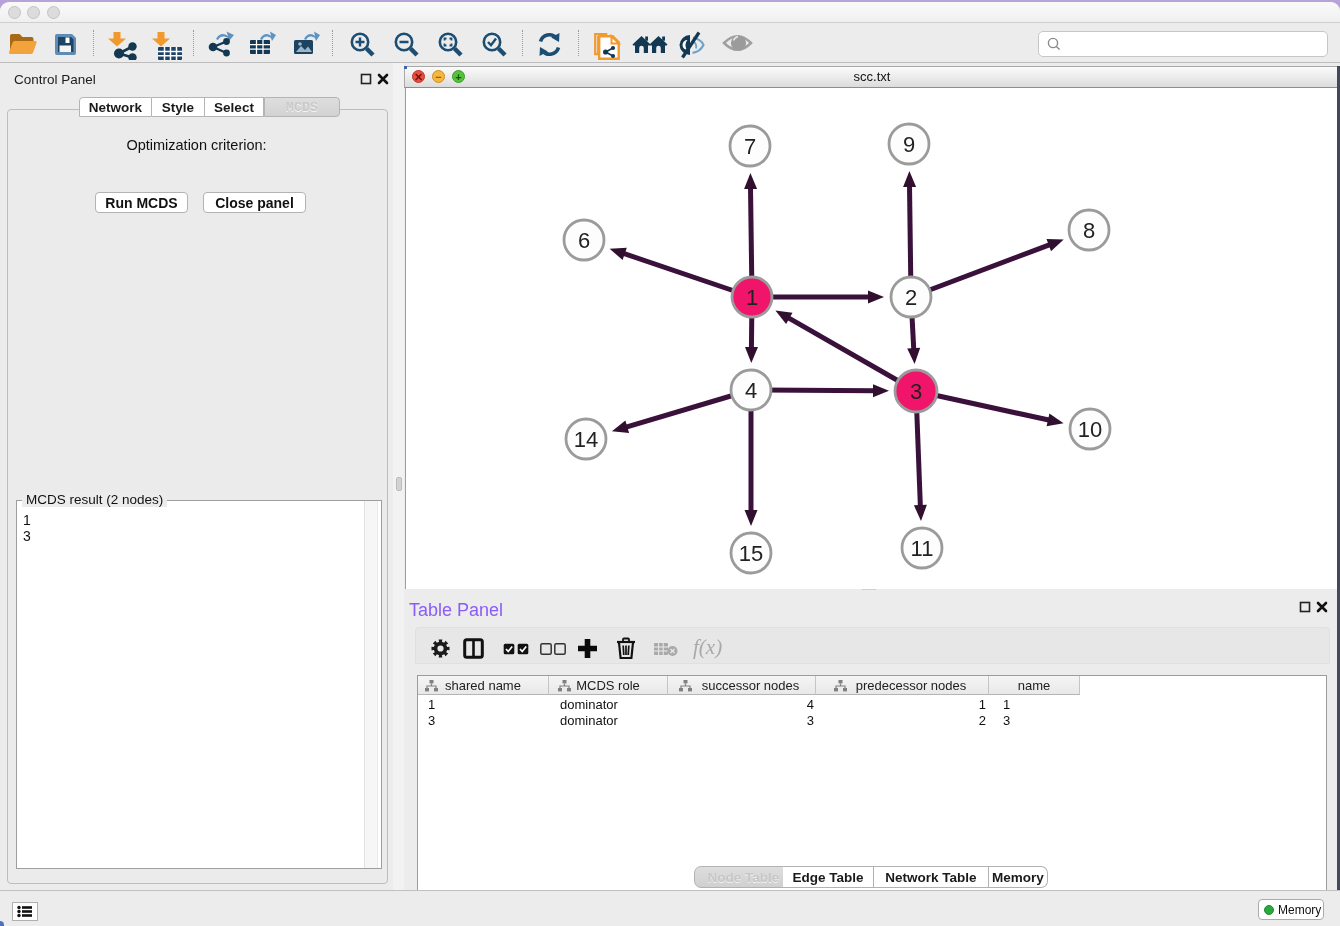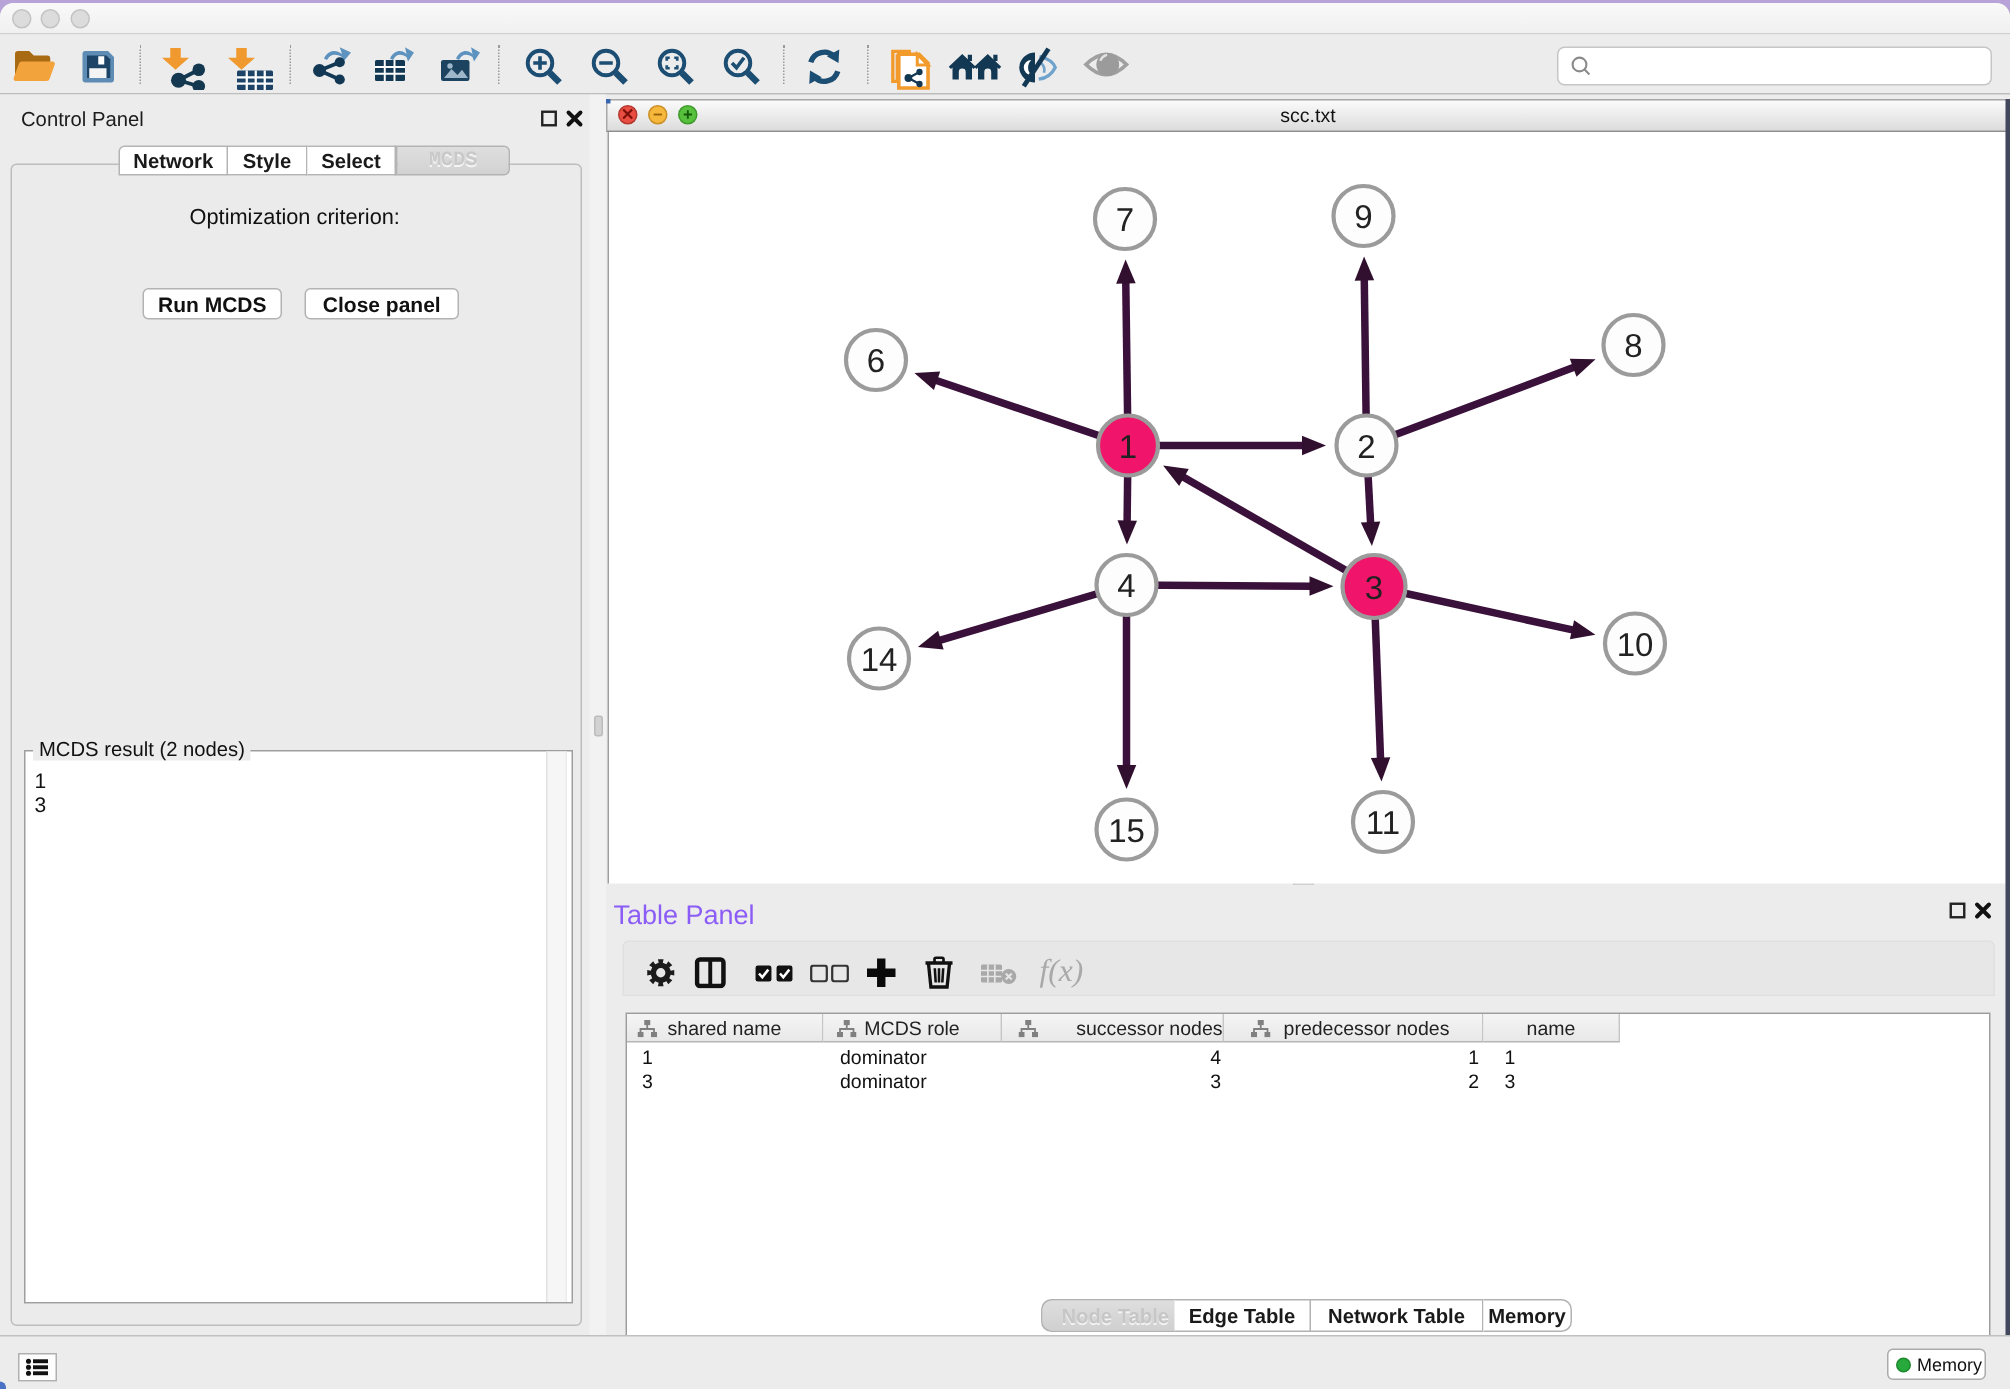--- a/index.html
+++ b/index.html
@@ -324,21 +324,21 @@
           <line x1="4.6" y1="1" x2="4.6" y2="13"></line>
           <line x1="9.2" y1="1" x2="9.2" y2="13"></line>
         </g>
         <circle cx="18.5" cy="9" r="5" fill="#a9a9a9"></circle>
         <path d="M16.5 7 l4 4 M20.5 7 l-4 4" stroke="#e7e7e7" stroke-width="1.4"></path>
       </svg>
   <div class="abs" style="left:288px;top:45px;font-family:'Liberation Serif',serif;font-style:italic;font-size:21px;color:#a9a9a9;"><i>f(x)</i></div>
   <div id="tbl">
     <div class="th" style="left:0; width:131px;">shared name</div>
     <div class="th" style="left:131px; width:119px;">MCDS role</div>
-    <div class="th" style="left:250px; width:148px; padding-left:18px;text-align:right;">successor nodes</div>
+    <div class="th" style="left:250px; width:148px; padding-left:18px;">successor nodes</div>
     <div class="th" style="left:398px; width:173px; padding-left:18px;">predecessor nodes</div>
     <div class="th" style="left:571px; width:91px;">name</div>
     <svg class="abs" style="left:7px;top:4px" width="13" height="12" viewBox="0 0 13 12">
           <g fill="#808080">
             <rect x="4.5" y="0" width="4" height="3.4"></rect>
             <rect x="0" y="8" width="4" height="3.4"></rect>
             <rect x="9" y="8" width="4" height="3.4"></rect>
           </g>
           <path d="M6.5 3.4 V6 M2 8 V6 H11 V8" fill="none" stroke="#808080" stroke-width="1.2"></path>
         </svg>

